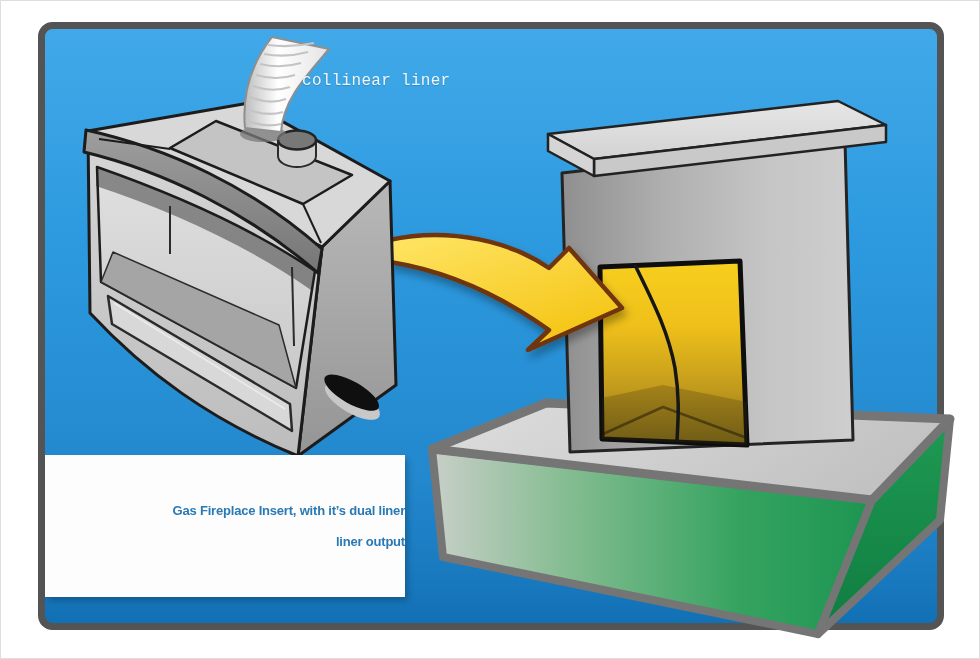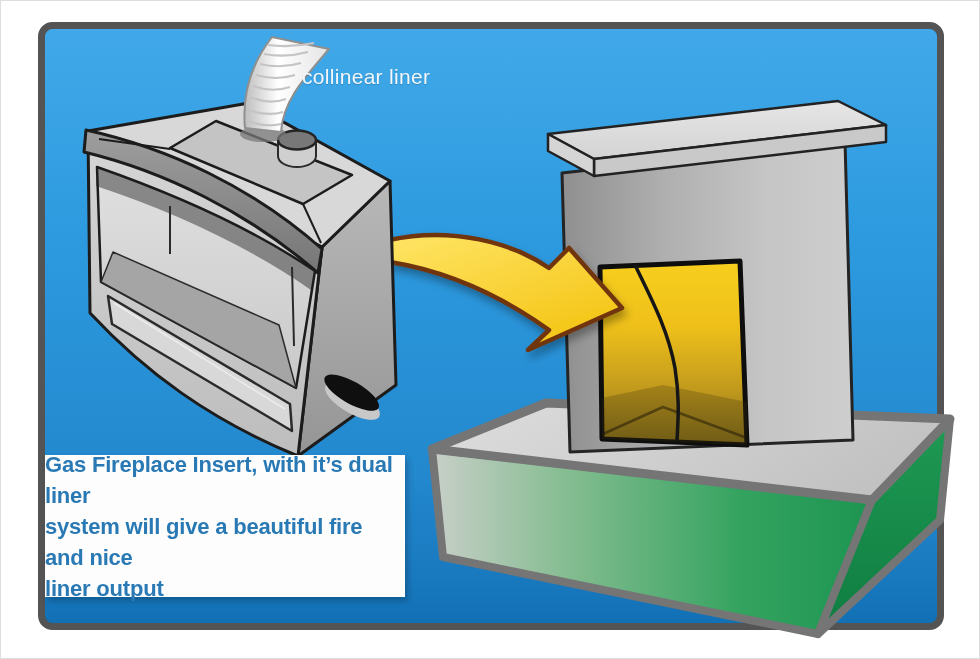--- a/index.html
+++ b/index.html
@@ -11,40 +11,41 @@
     overflow:hidden;
   }
   .stage{
     position:absolute;inset:0;
     width:980px;height:659px;
     box-shadow:inset 0 0 0 1px #dedede;
   }
   .stage svg{position:absolute;left:0;top:0;}
   .liner-label{
     position:absolute;
-    left:302px;top:65px;
+    left:302px;top:72px;
     color:#f2f7fb;
-    font-size:21px;
+    font-size:16px;
     letter-spacing:.3px;
     text-shadow:0 1px 1px rgba(0,0,0,.18);
     white-space:nowrap;
+    font-family:Liberation Mono, monospace;
   }
   .caption-box{
     position:absolute;
     left:45px;top:455px;
     width:360px;height:142px;
     background:#fdfdfd;
     box-shadow:3px 4px 6px rgba(0,0,0,.22);
     display:flex;align-items:center;justify-content:center;
   }
   .caption-text{
     width:100%;
-    text-align:left;
+    text-align:right;
     color:#2979b5;
-    font-size:22px;
+    font-size:13px;
     font-weight:700;
     line-height:31px;
     letter-spacing:-.2px;
   }
 </style>
 </head>
 <body>
 
 <div class="stage">
 
@@ -187,18 +188,17 @@
       </g>
     </g>
   </g>
 </svg>
 
 <div class="liner-label">collinear liner</div>
 
 <div class="caption-box">
   <div class="caption-text">
     <div>Gas Fireplace Insert, with it’s dual liner</div>
-    <div>system will give a beautiful fire and nice</div>
     <div>liner output</div>
   </div>
 </div>
 
 </div>
 
 </body></html>

